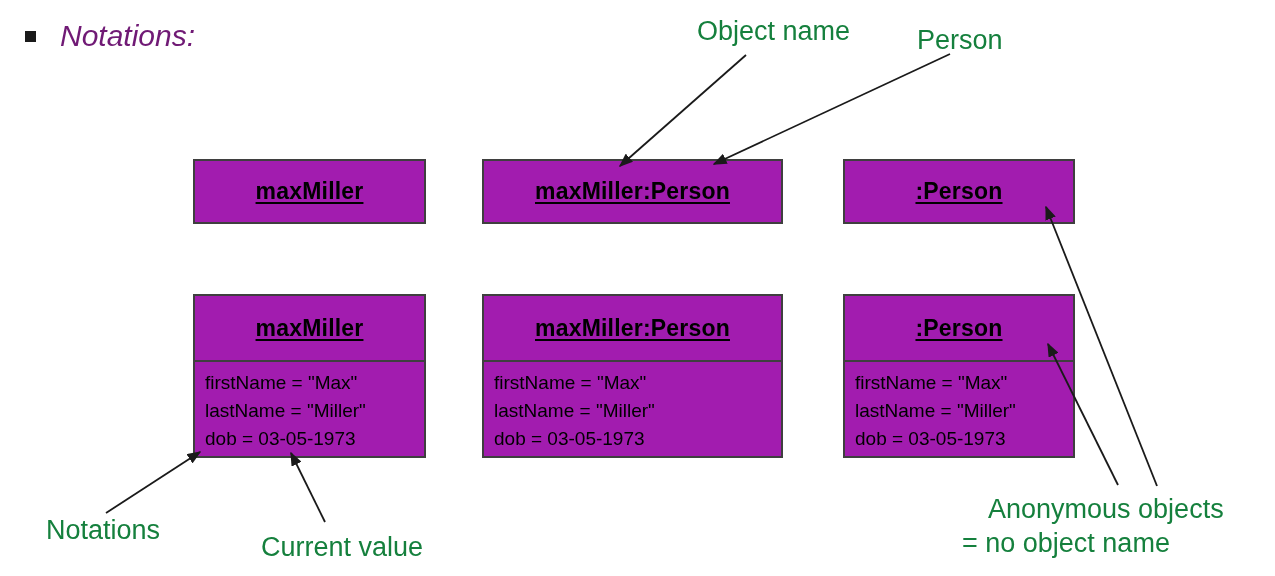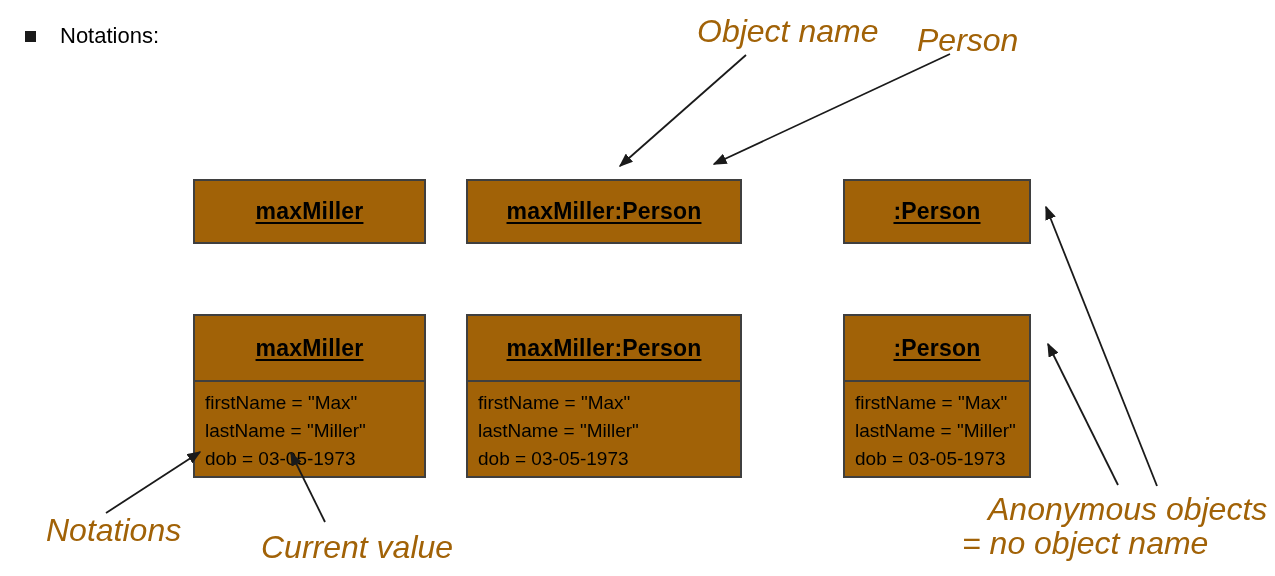--- a/index.html
+++ b/index.html
@@ -23,32 +23,32 @@
   }
   .bullet-square {
     width: 11px;
     height: 11px;
     background: #1a1a1a;
     margin-top: 13px;
     margin-right: 24px;
     flex: 0 0 auto;
   }
   .title-text {
-    font-size: 22px;
+    font-size: 30px;
     line-height: 36px;
-    color: #000000;
+    color: #701a75;
+    font-style: italic;
   }
 
   
   .obj-box {
     position: absolute;
-    background: #a16207;
+    background: #a21caf;
     border: 2px solid #3f3f3f;
     box-sizing: border-box;
-    margin-top: 20px;
   }
   .obj-header {
     display: flex;
     align-items: center;
     justify-content: center;
     font-weight: bold;
     font-size: 23px;
     text-decoration: underline;
     text-decoration-thickness: 2px;
     text-underline-offset: 3px;
@@ -64,30 +64,29 @@
     border-bottom: 2px solid #3f3f3f;
   }
   .obj-attrs {
     padding: 7px 10px 0 10px;
     font-size: 19px;
     line-height: 28px;
     text-align: left;
   }
 
   .col1 { left: 193px; width: 233px; }
-  .col2 { left: 466px; width: 276px; }
-  .col3 { left: 843px; width: 188px; }
+  .col2 { left: 482px; width: 301px; }
+  .col3 { left: 843px; width: 232px; }
 
   
   .anno {
     position: absolute;
-    font-style: italic;
-    font-size: 32px;
+    font-size: 27px;
     line-height: 32px;
-    color: #a16207;
+    color: #15803d;
     white-space: nowrap;
   }
 
   
   .arrows {
     position: absolute;
     left: 0;
     top: 0;
     pointer-events: none;
   }

